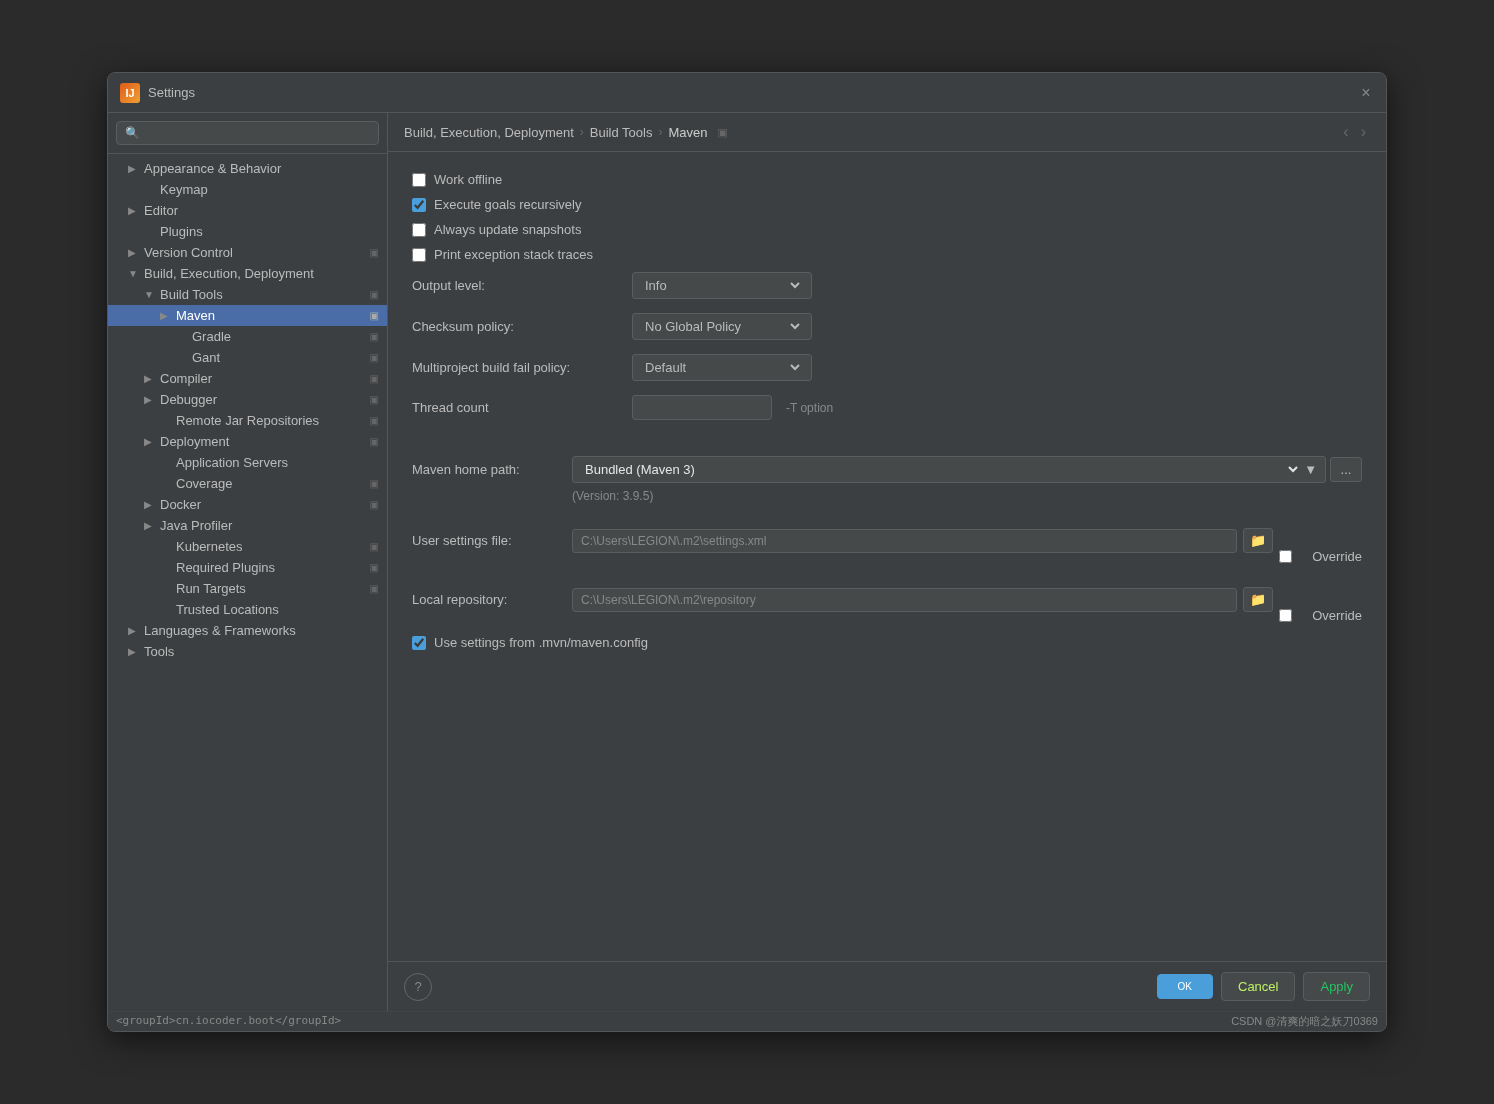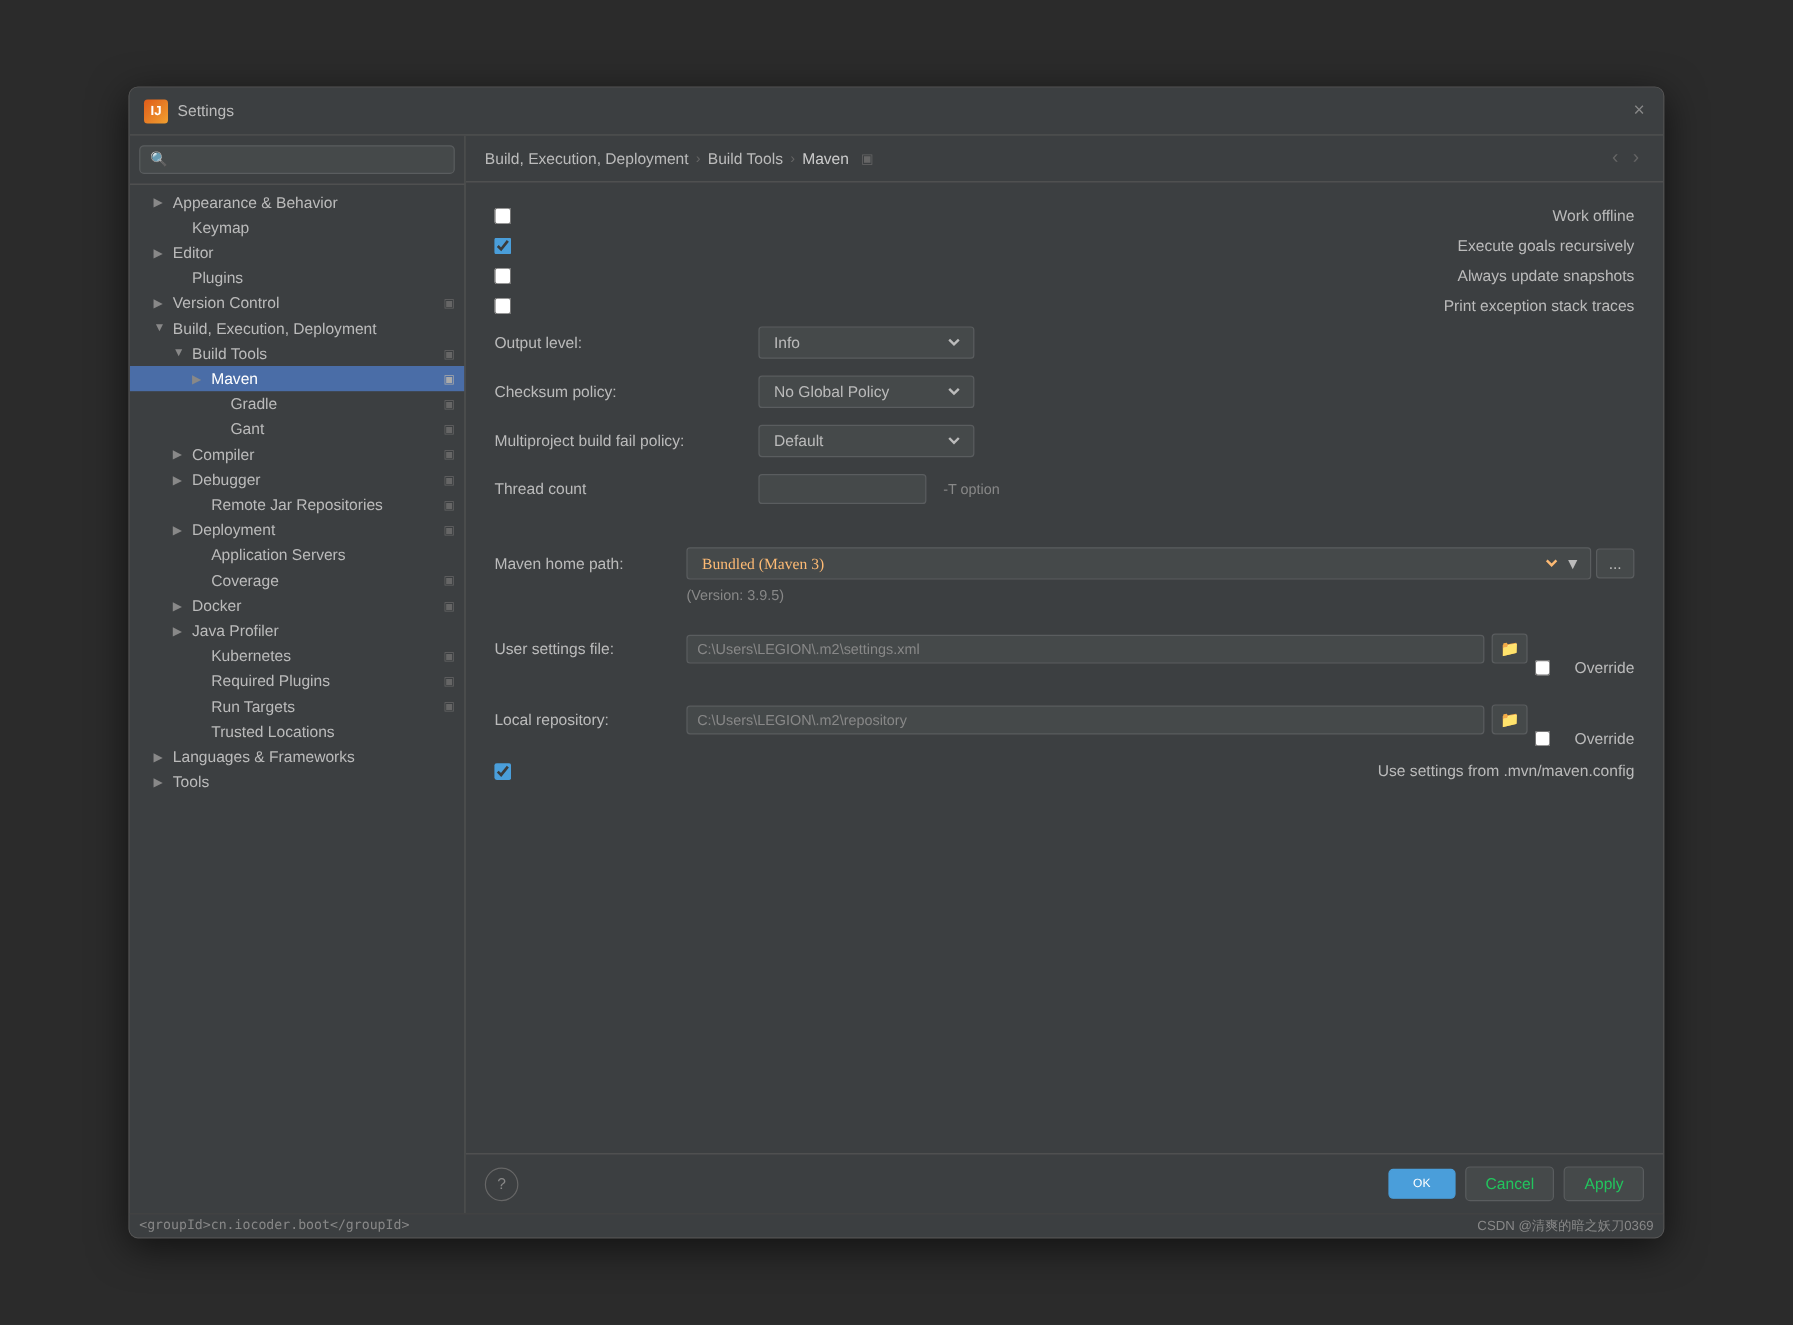--- a/index.html
+++ b/index.html
@@ -176,21 +176,20 @@
     }
     .settings-panel::-webkit-scrollbar { width: 6px; }
     .settings-panel::-webkit-scrollbar-track { background: #3c3f41; }
     .settings-panel::-webkit-scrollbar-thumb { background: #555; }
     
     .checkbox-row {
       display: flex;
       align-items: center;
       margin-bottom: 10px;
       gap: 8px;
-      justify-content: space-between;
     }
     .checkbox-row input[type="checkbox"] {
       width: 14px;
       height: 14px;
       accent-color: #4a9eda;
       flex-shrink: 0;
     }
     .checkbox-row label {
       color: #bbb;
       font-size: 13px;
@@ -280,26 +279,25 @@
       font-size: 13px;
       outline: none;
       cursor: pointer;
       display: flex;
       align-items: center;
       justify-content: space-between;
     }
     .long-dropdown select {
       background: transparent;
       border: none;
-      color: #fdba74;
+      color: #e5e5e5;
       font-size: 13px;
       outline: none;
       width: calc(100% - 16px);
       cursor: pointer;
-      font-family: Liberation Serif, serif;
     }
     .long-dropdown select option { background: #3c3f41; }
     .browse-btn {
       background: #45494a;
       border: 1px solid #5a5d5f;
       border-radius: 3px;
       color: #bbb;
       padding: 4px 8px;
       font-size: 13px;
       cursor: pointer;
@@ -391,21 +389,21 @@
       border-radius: 4px;
       color: white;
       padding: 6px 20px;
       font-size: 10px;
       cursor: pointer;
     }
     .btn-cancel {
       background: #45494a;
       border: 1px solid #5a5d5f;
       border-radius: 4px;
-      color: #22c55e;
+      color: #bef264;
       padding: 6px 16px;
       font-size: 13px;
       cursor: pointer;
     }
     .btn-apply {
       background: #45494a;
       border: 1px solid #5a5d5f;
       border-radius: 4px;
       color: #22c55e;
       padding: 6px 16px;

